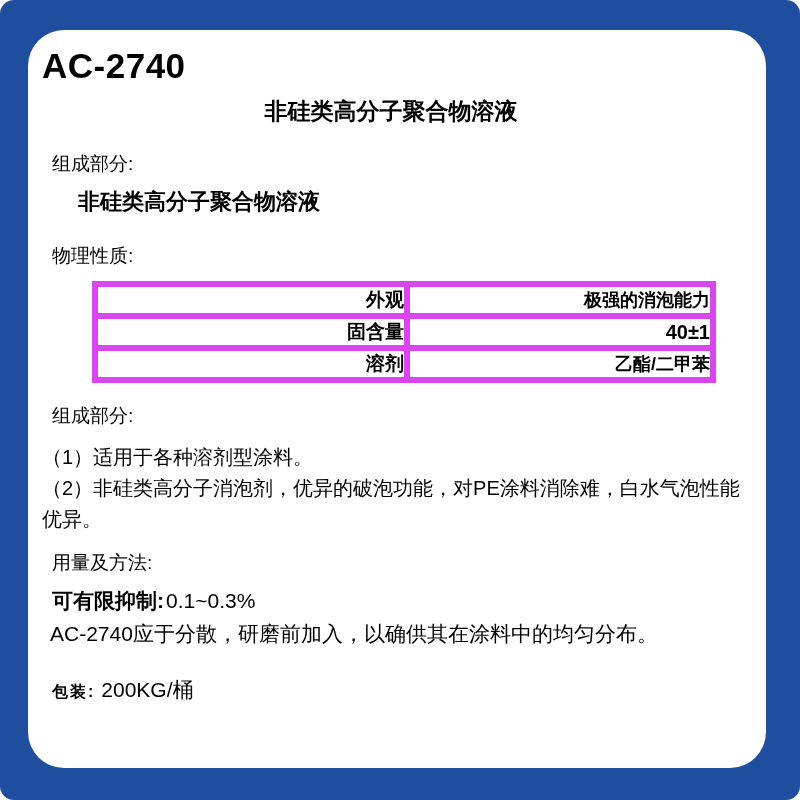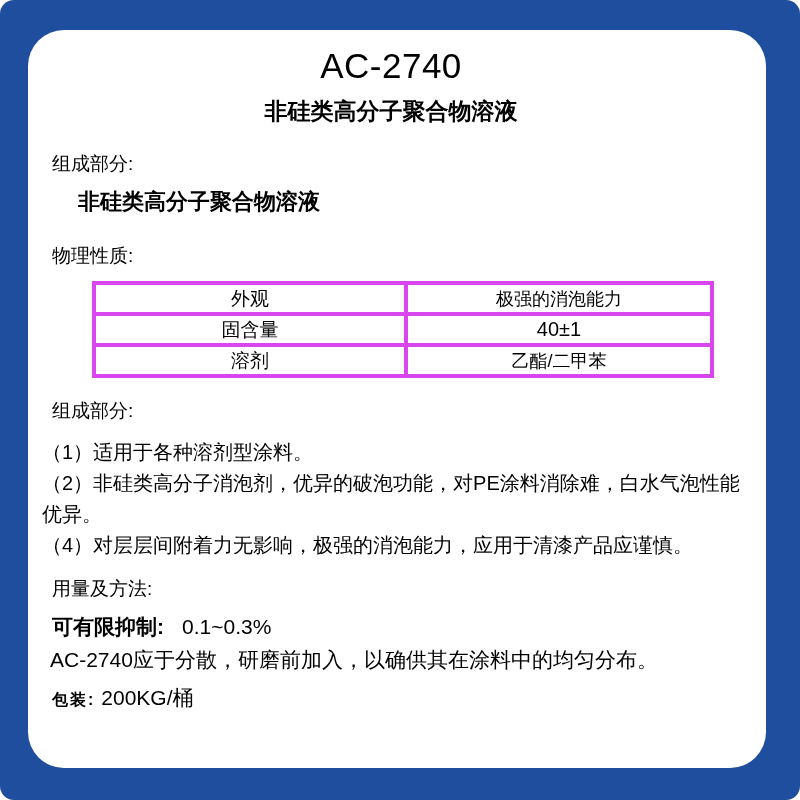--- a/index.html
+++ b/index.html
@@ -22,23 +22,22 @@
     left: 28px; top: 30px;
     width: 738px; height: 738px;
     background: #ffffff;
     border-radius: 36px;
     overflow: hidden;
   }
   .content {
     padding: 16px 26px 0 14px;
   }
   .doc-title {
-    text-align: center;
     font-size: 35px;
-    font-weight: normal;
+    font-weight: bold;
     letter-spacing: 0.5px;
   }
   .doc-subtitle {
     text-align: center;
     font-size: 23px;
     font-weight: bold;
     margin-top: 10px;
   }
   .section-heading {
     font-size: 19px;
@@ -54,58 +53,59 @@
   }
   .h-physical { margin-top: 26px; }
   table.props {
     border-collapse: collapse;
     margin-top: 12px;
     margin-left: 50px;
     width: 618px;
     table-layout: fixed;
   }
   table.props td {
-    border: 4px solid #d946ef;
+    border: 6px solid #d946ef;
     height: 31px;
-    text-align: center;
+    text-align: right;
     vertical-align: middle;
     font-size: 18px;
     padding: 0;
+    font-weight: bold;
   }
   table.props td.prop-name { width: 312px; font-size: 19px; }
   table.props td.prop-value { width: 306px; }
   table.props tr.row-solid td.prop-value { font-size: 20px; }
   .h-features { margin-top: 20px; }
   .feature-list {
     margin-top: 13px;
     font-size: 20px;
     line-height: 31px;
   }
   .feature-item { }
   .h-dosage { margin-top: 15px; }
   .dosage-line1 {
     margin-top: 11px;
     margin-left: 10px;
     font-size: 21px;
   }
   .dosage-line1 .dosage-label { font-weight: bold; }
-  .dosage-line1 .dosage-value { font-weight: normal; margin-left: 18px; }
+  .dosage-line1 .dosage-value { font-weight: normal; margin-left: 2px; }
   .dosage-line2 {
     margin-top: 5px;
     margin-left: 8px;
     font-size: 21px;
   }
   .kv-line { margin-left: 10px; display: flex; align-items: baseline; }
   .kv-label {
     font-size: 16px;
     font-weight: bold;
     letter-spacing: 2px;
   }
   .kv-value { font-size: 21px; margin-left: 6px; }
-  .packaging-line { margin-top: 10px; }
+  .packaging-line { margin-top: 28px; }
 </style>
 </head>
 <body>
 
 <div class="frame">
   <div class="card">
     <div class="content">
 
       <div class="doc-title">AC-2740</div>
       <div class="doc-subtitle">非硅类高分子聚合物溶液</div>
@@ -129,21 +129,20 @@
             <td class="prop-name">溶剂</td>
             <td class="prop-value">乙酯/二甲苯</td>
           </tr>
         </tbody>
       </table>
 
       <div class="section-heading h-features">组成部分:</div>
       <div class="feature-list">
         <div class="feature-item">（1）适用于各种溶剂型涂料。</div>
         <div class="feature-item">（2）非硅类高分子消泡剂，优异的破泡功能，对PE涂料消除难，白水气泡性能优异。</div>
-        <div class="feature-item">（4）对层层间附着力无影响，极强的消泡能力，应用于清漆产品应谨慎。</div>
       </div>
 
       <div class="section-heading h-dosage">用量及方法:</div>
       <div class="dosage-line1">
         <span class="dosage-label">可有限抑制:</span><span class="dosage-value">0.1~0.3%</span>
       </div>
       <div class="dosage-line2">AC-2740应于分散，研磨前加入，以确供其在涂料中的均匀分布。</div>
 
       <div class="kv-line packaging-line">
         <span class="kv-label">包装:</span>

